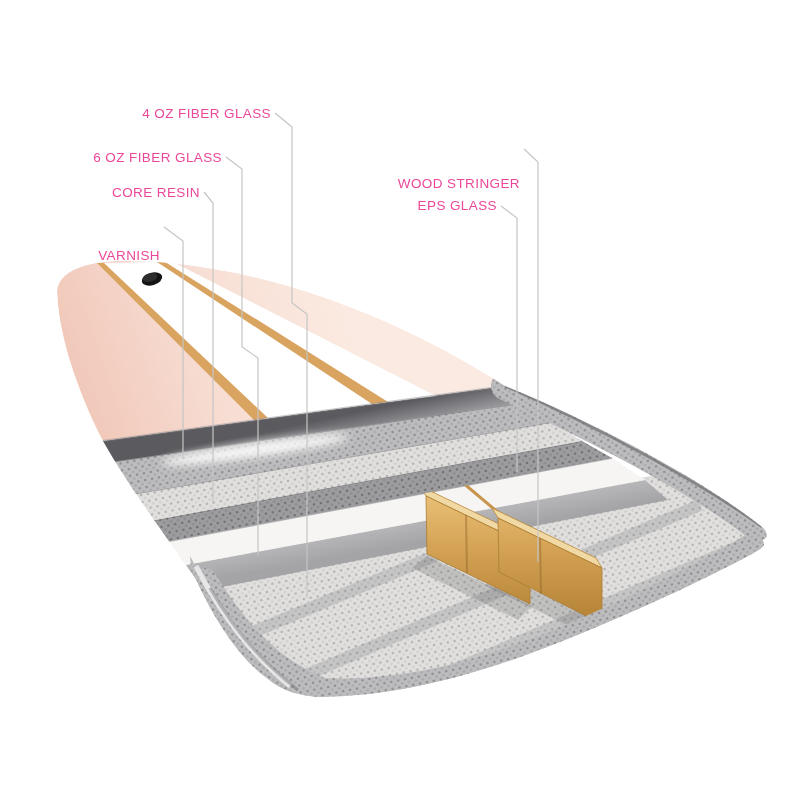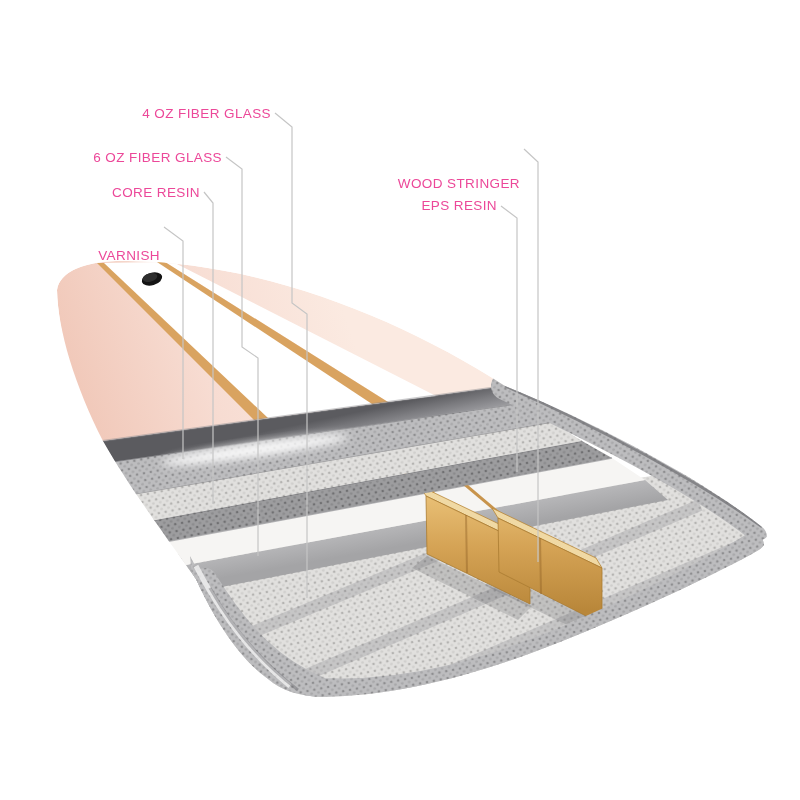--- a/index.html
+++ b/index.html
@@ -158,14 +158,14 @@
   <div class="lbl" style="right:529px; top:106px;">4 OZ FIBER GLASS</div>
 
   <div class="lbl" style="right:578px; top:150px;">6 OZ FIBER GLASS</div>
 
   <div class="lbl" style="right:600px; top:185px;">CORE RESIN</div>
 
   <div class="lbl" style="right:640px; top:220px;margin-top:28px;">VARNISH</div>
 
   <div class="lbl" style="right:280px; top:140px;margin-top:36px;">WOOD STRINGER</div>
 
-  <div class="lbl" style="right:303px; top:198px;">EPS RESIN</div>
+  <div class="lbl" style="right:303px; top:198px;">EPS GLASS</div>
 </div>
 
 </body></html>

